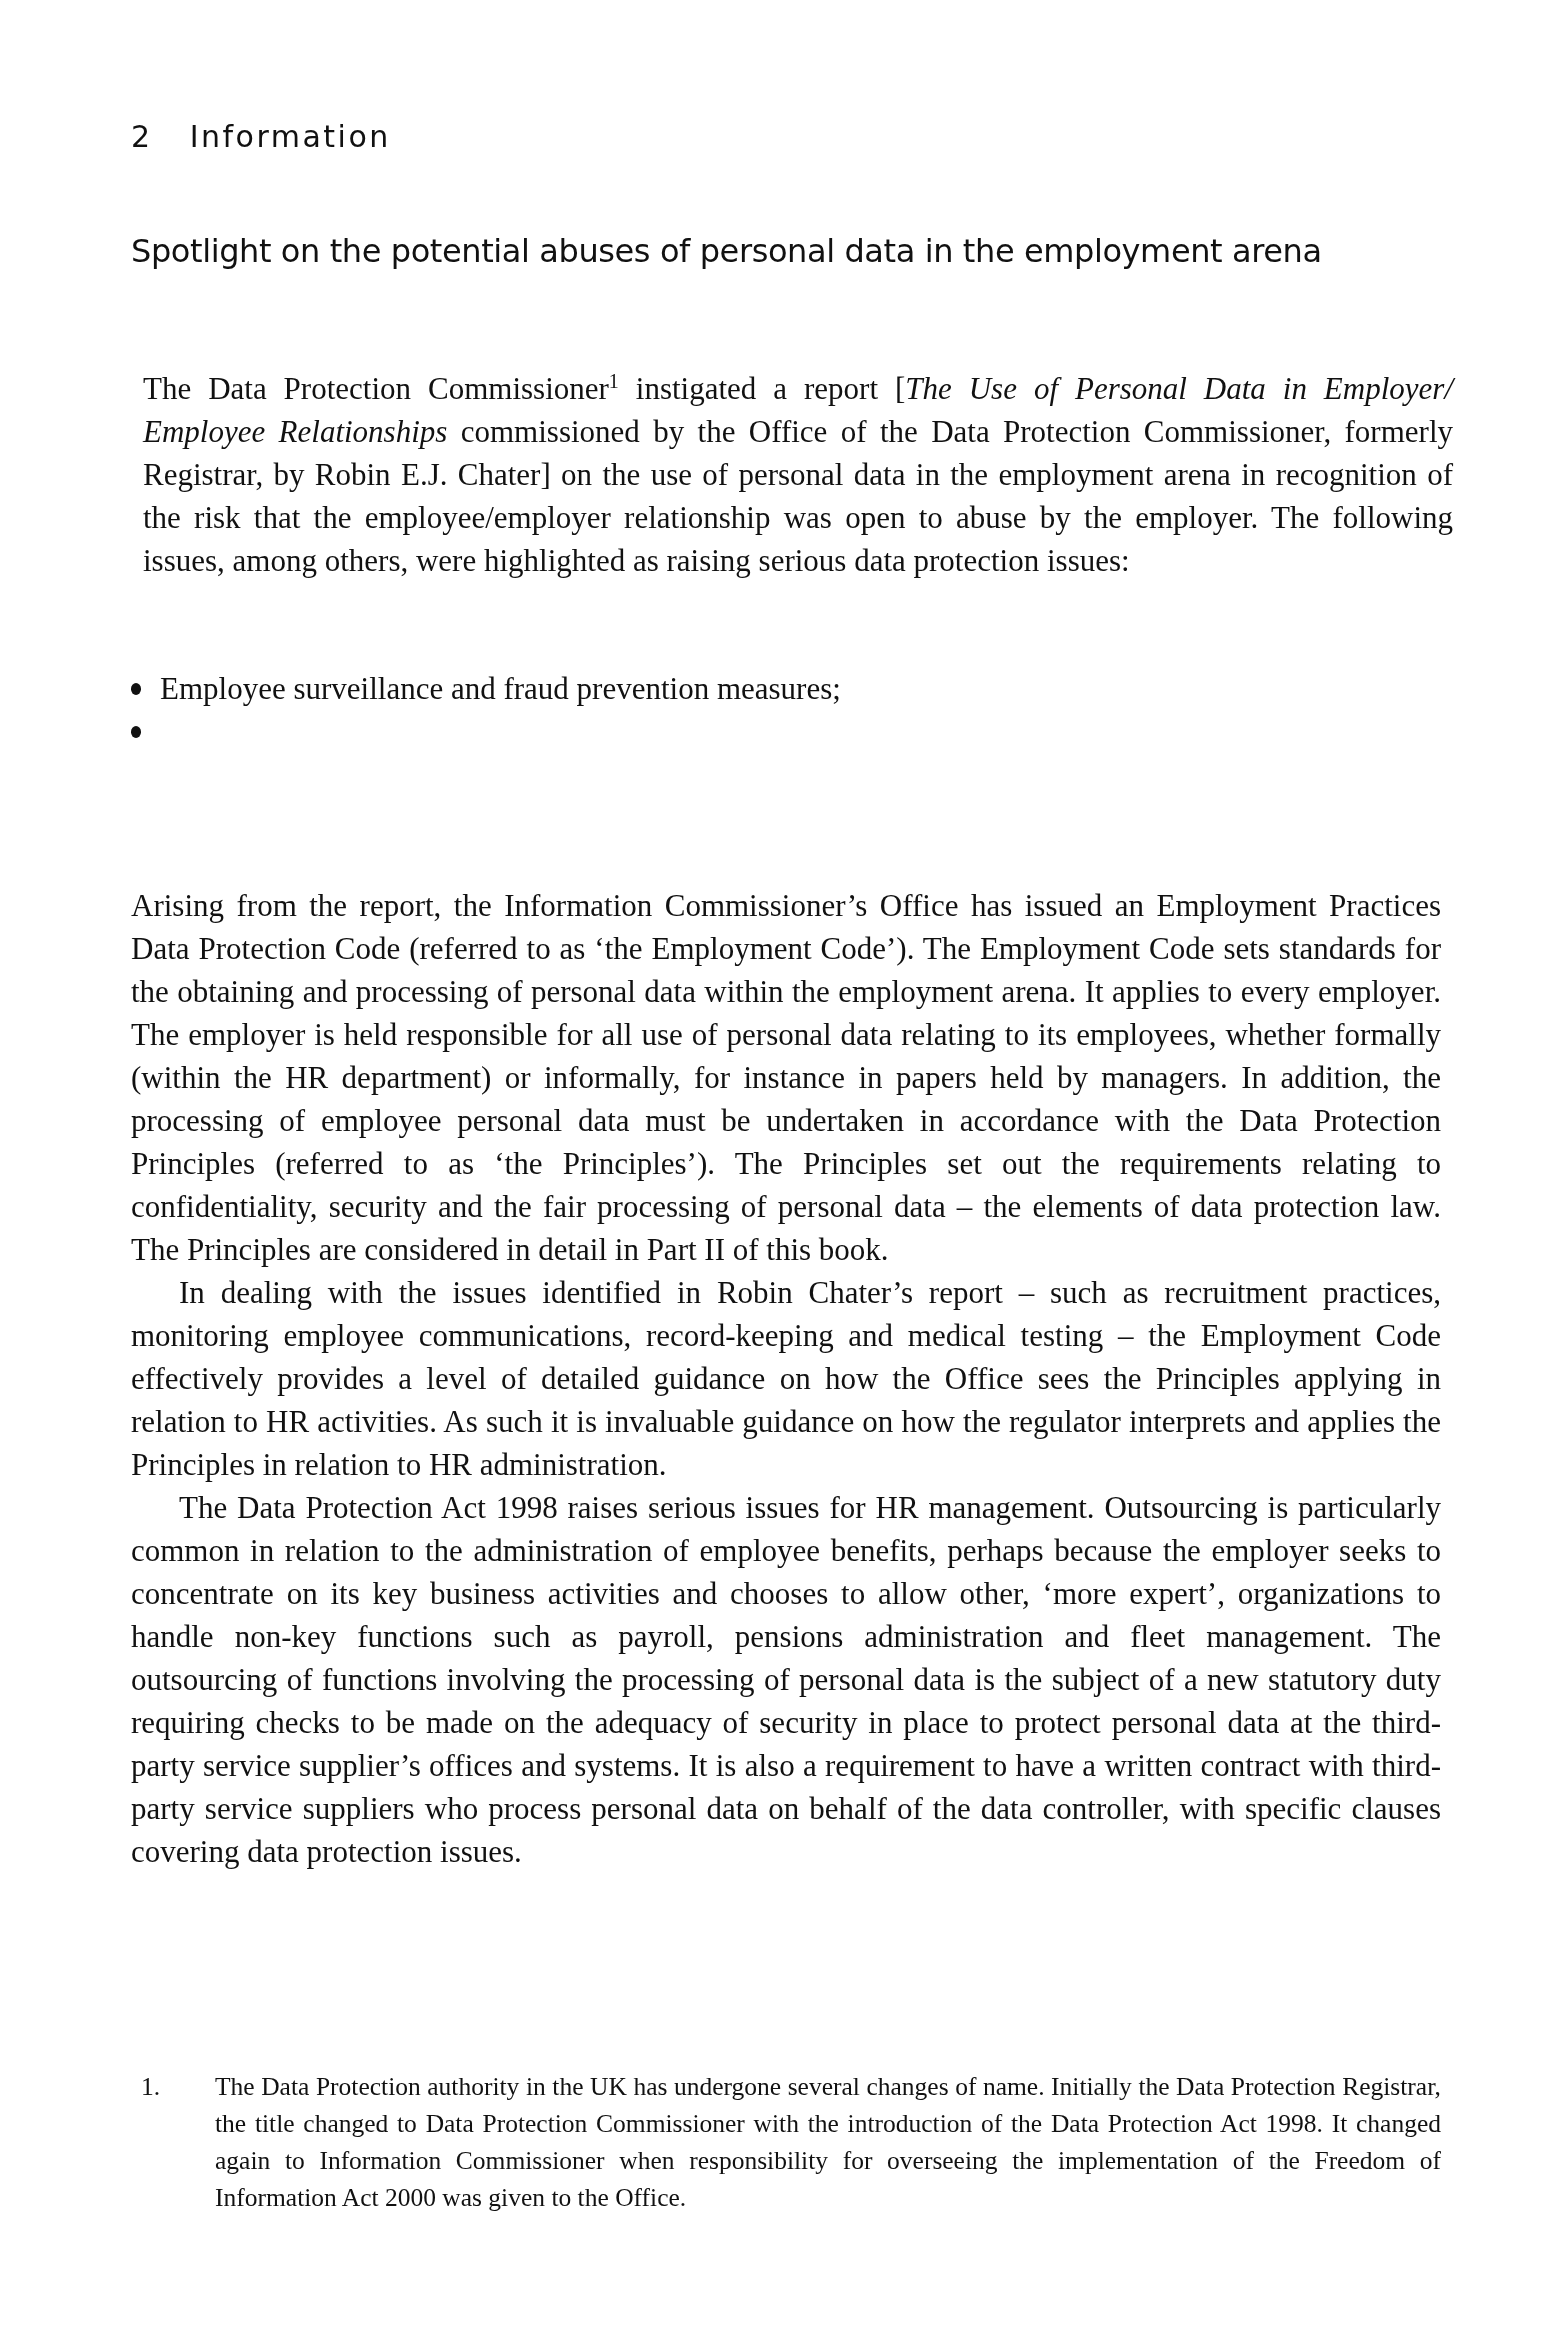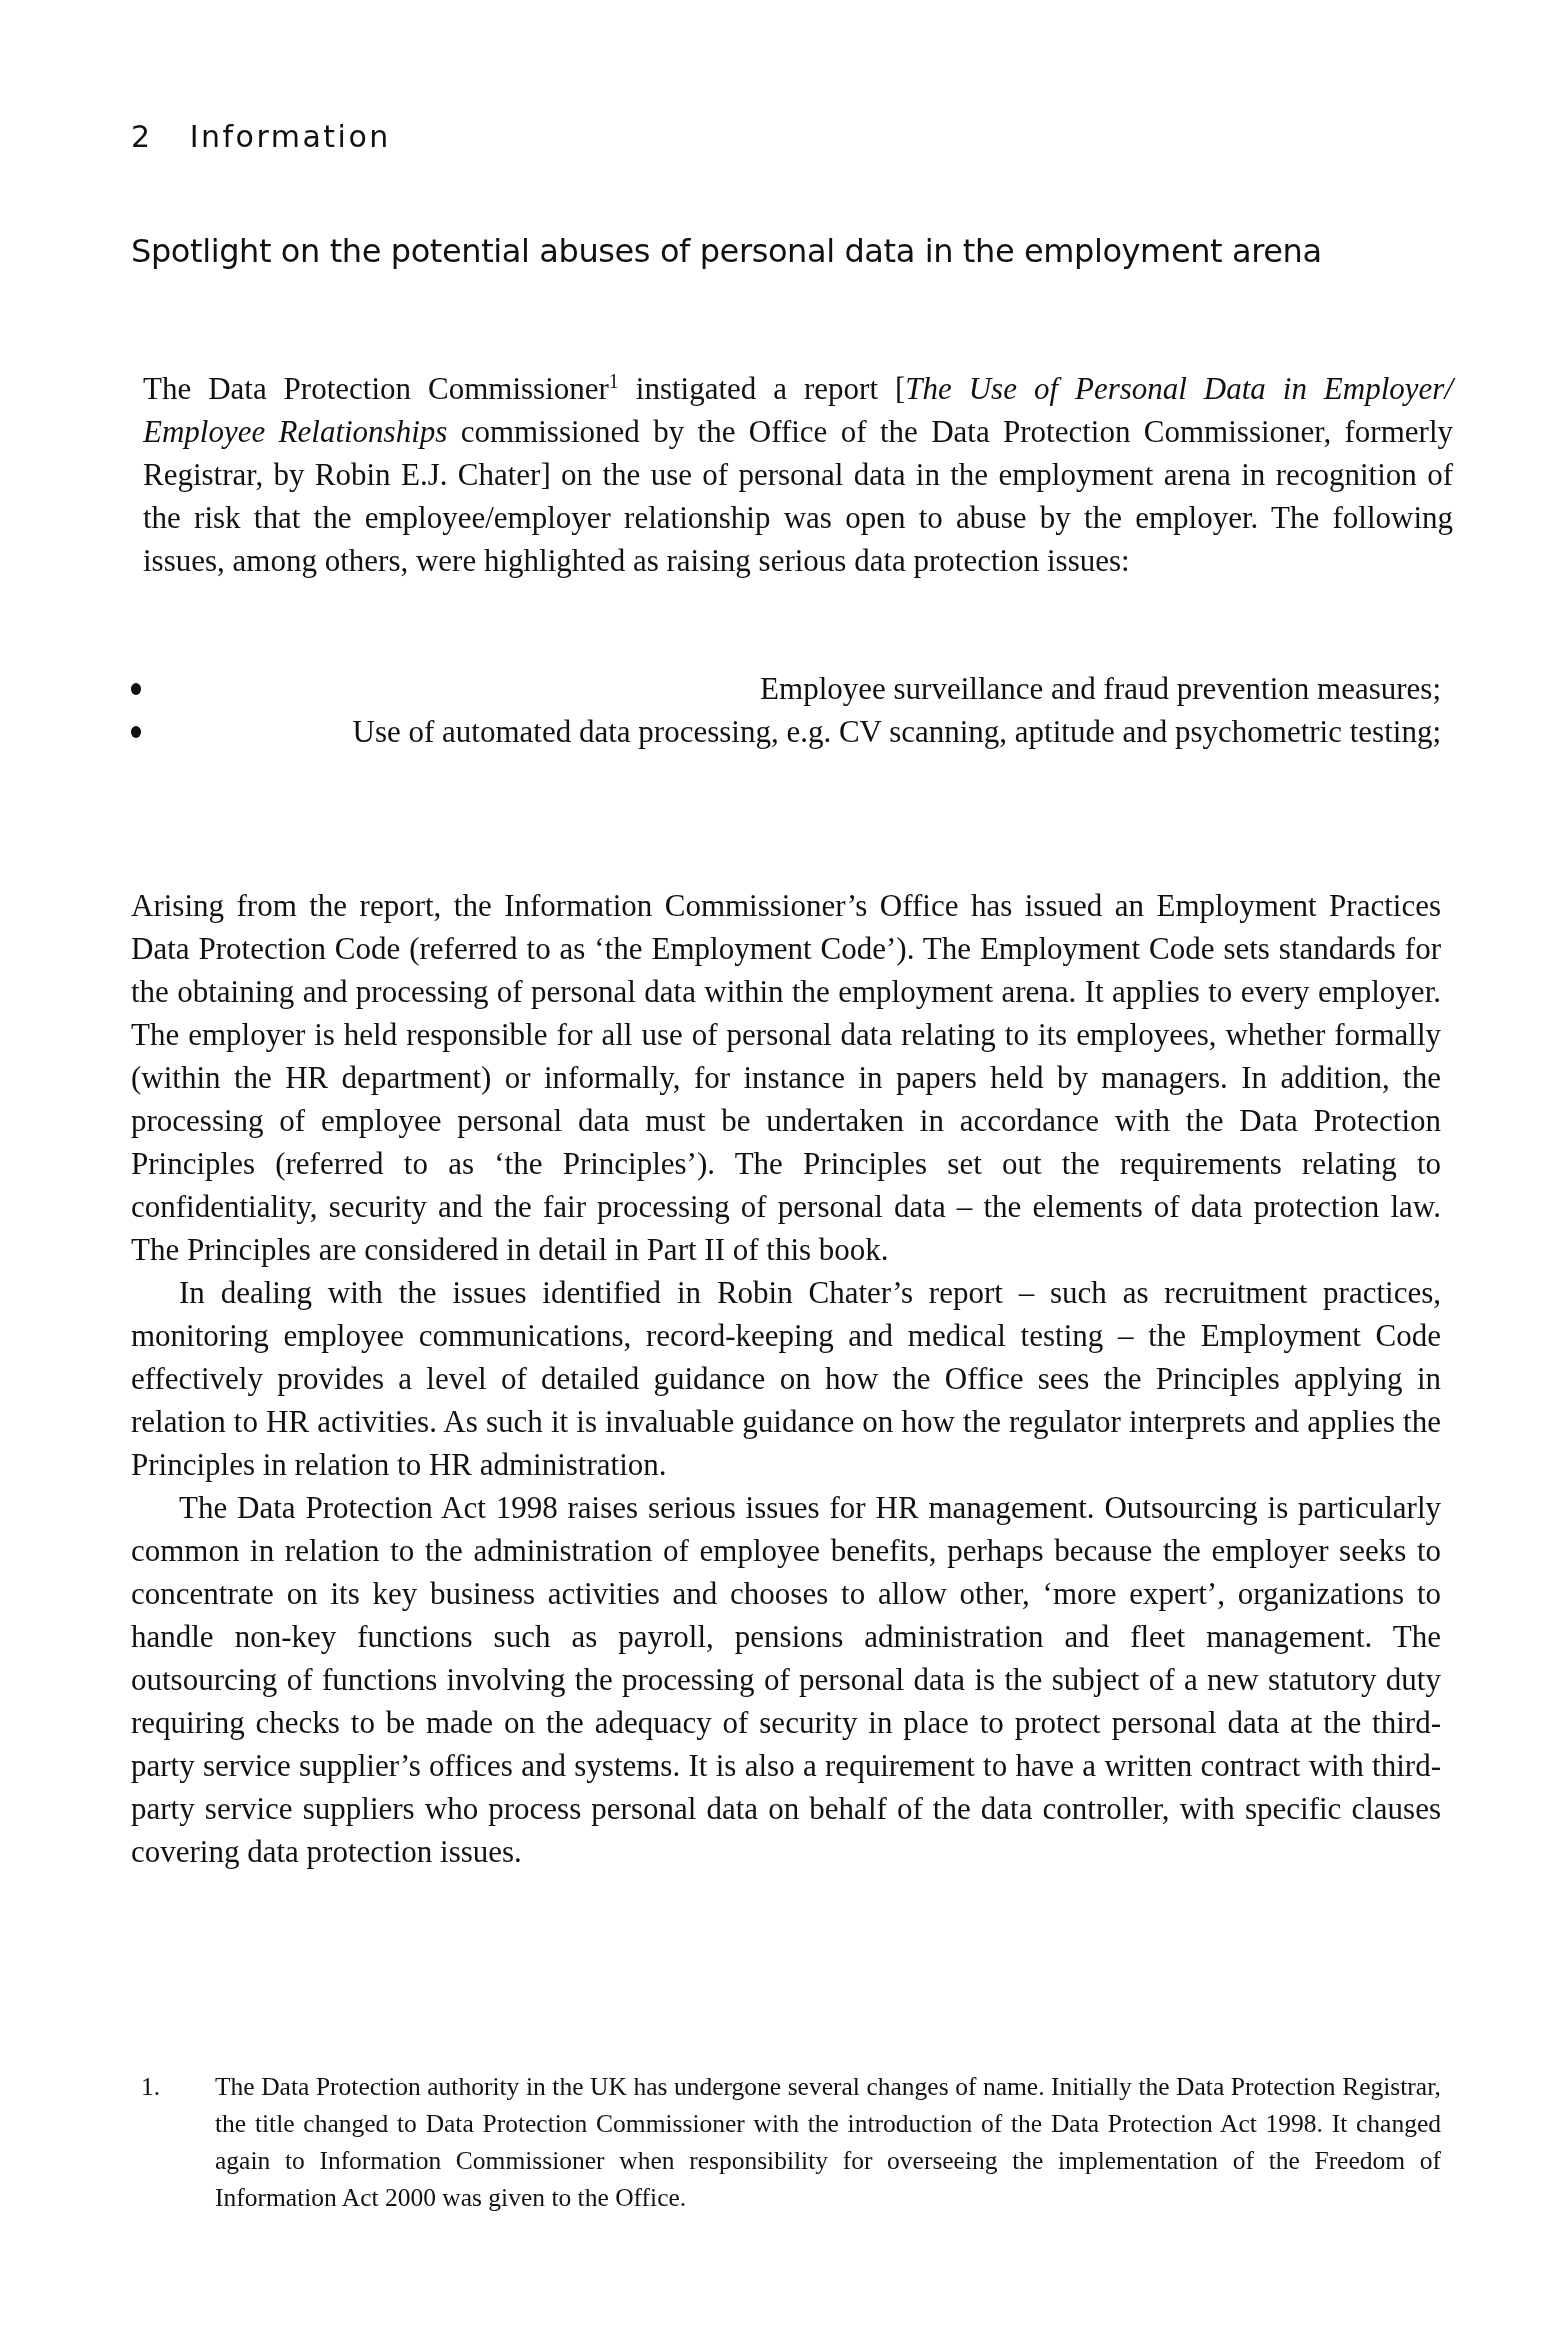--- a/index.html
+++ b/index.html
@@ -4,21 +4,21 @@
 <style>
   html, body { margin: 0; padding: 0; background: #ffffff; }
   body { width: 1563px; height: 2330px; position: relative; overflow: hidden; color: #111; }
   .page { position: absolute; left: 131px; top: 0; width: 1310px; }
   .running-head { position: absolute; top: 119px; left: 0; font-family: "DejaVu Sans", sans-serif; font-size: 30px; letter-spacing: 2.5px; color: #111; }
   .running-head .pg { margin-right: 25px; }
   .title { position: absolute; top: 223px; left: 0; width: 1310px; font-family: "DejaVu Sans", sans-serif; font-size: 32px; line-height: 56px; font-weight: normal; margin: 0; letter-spacing: -0.4px; }
   .body-text { font-family: "Liberation Serif", serif; font-size: 31px; line-height: 43px; text-align: justify; margin: 0; }
   .p1 { position: absolute; top: 367px; left: 12px; width: 1310px; }
   .bullets { position: absolute; top: 667px; left: 0; width: 1310px; list-style: none; margin: 0; padding: 0; }
-  .bullets li { position: relative; padding-left: 29px; font-family: "Liberation Serif", serif; font-size: 31px; line-height: 43px; text-align: right; }
+  .bullets li { position: relative; padding-left: 29px; font-family: "Liberation Serif", serif; font-size: 31px; line-height: 43px; text-align: left; }
   .bullets li .dot { position: absolute; left: 0; top: 16.4px; width: 10px; height: 11.5px; border-radius: 50%; background: #111; }
   .p2 { position: absolute; top: 884px; left: 0; width: 1310px; }
   .indent { text-indent: 48px; }
   .sup { font-size: 20px; vertical-align: super; line-height: 0; }
   i { font-style: italic; }
   .footnote { position: absolute; top: 2068px; left: 0; width: 1310px; font-family: "Liberation Serif", serif; font-size: 25.5px; line-height: 37px; }
   .footnote .num { position: absolute; left: 10px; top: 0; }
   .footnote .fn-text { margin-left: 84px; text-align: justify; }
 </style>
 </head>
@@ -30,21 +30,21 @@
     <span class="pg">2</span>
     <span>Information</span>
   </div>
 
   <h1 class="title">Spotlight on the potential abuses of personal data in the employment arena</h1>
 
   <p class="body-text p1"><span>The Data Protection Commissioner</span><span class="sup">1</span><span> instigated a report [</span><i>The Use of Personal Data in Employer/ Employee Relationships</i><span> commissioned by the Office of the Data Protection Commissioner, formerly Registrar, by Robin E.J. Chater] on the use of personal data in the employment arena in recognition of the risk that the employee/employer relationship was open to abuse by the employer. The following issues, among others, were highlighted as raising serious data protection issues:</span></p>
 
   <ul class="bullets">
     <li><span class="dot"></span><span>Employee surveillance and fraud prevention measures;</span></li>
-    <li><span class="dot"></span><span>Use of automated data processing, e.g. CV scanning, aptitude and psychometric testing;</span></li>
+    <li><span class="dot"></span></li>
   </ul>
 
   <div class="p2">
     <p class="body-text">Arising from the report, the Information Commissioner’s Office has issued an Employment Practices Data Protection Code (referred to as ‘the Employment Code’). The Employment Code sets standards for the obtaining and processing of personal data within the employment arena. It applies to every employer. The employer is held responsible for all use of personal data relating to its employees, whether formally (within the HR department) or informally, for instance in papers held by managers. In addition, the processing of employee personal data must be undertaken in accordance with the Data Protection Principles (referred to as ‘the Principles’). The Principles set out the requirements relating to confidentiality, security and the fair processing of personal data – the elements of data protection law. The Principles are considered in detail in Part II of this book.</p>
     <p class="body-text indent">In dealing with the issues identified in Robin Chater’s report – such as recruitment practices, monitoring employee communications, record-keeping and medical testing – the Employment Code effectively provides a level of detailed guidance on how the Office sees the Principles applying in relation to HR activities. As such it is invaluable guidance on how the regulator interprets and applies the Principles in relation to HR administration.</p>
     <p class="body-text indent">The Data Protection Act 1998 raises serious issues for HR management. Outsourcing is particularly common in relation to the administration of employee benefits, perhaps because the employer seeks to concentrate on its key business activities and chooses to allow other, ‘more expert’, organizations to handle non-key functions such as payroll, pensions administration and fleet management. The outsourcing of functions involving the processing of personal data is the subject of a new statutory duty requiring checks to be made on the adequacy of security in place to protect personal data at the third-party service supplier’s offices and systems. It is also a requirement to have a written contract with third-party service suppliers who process personal data on behalf of the data controller, with specific clauses covering data protection issues.</p>
   </div>
 
   <div class="footnote">
     <span class="num">1.</span>

